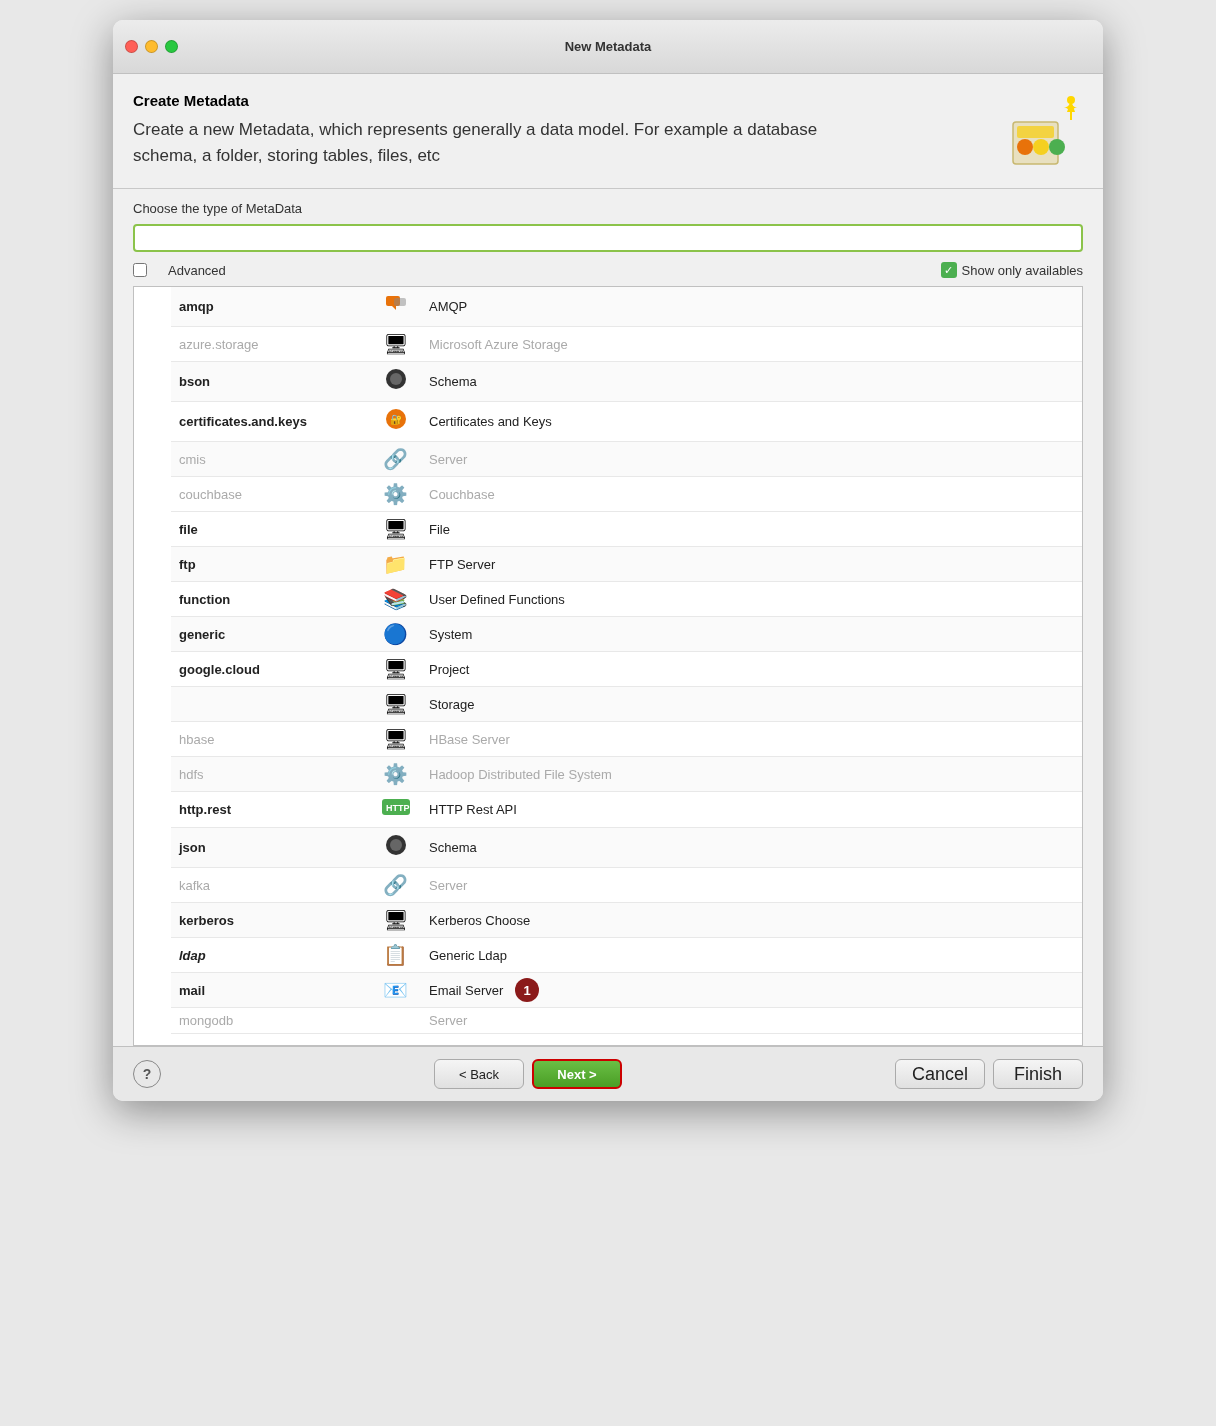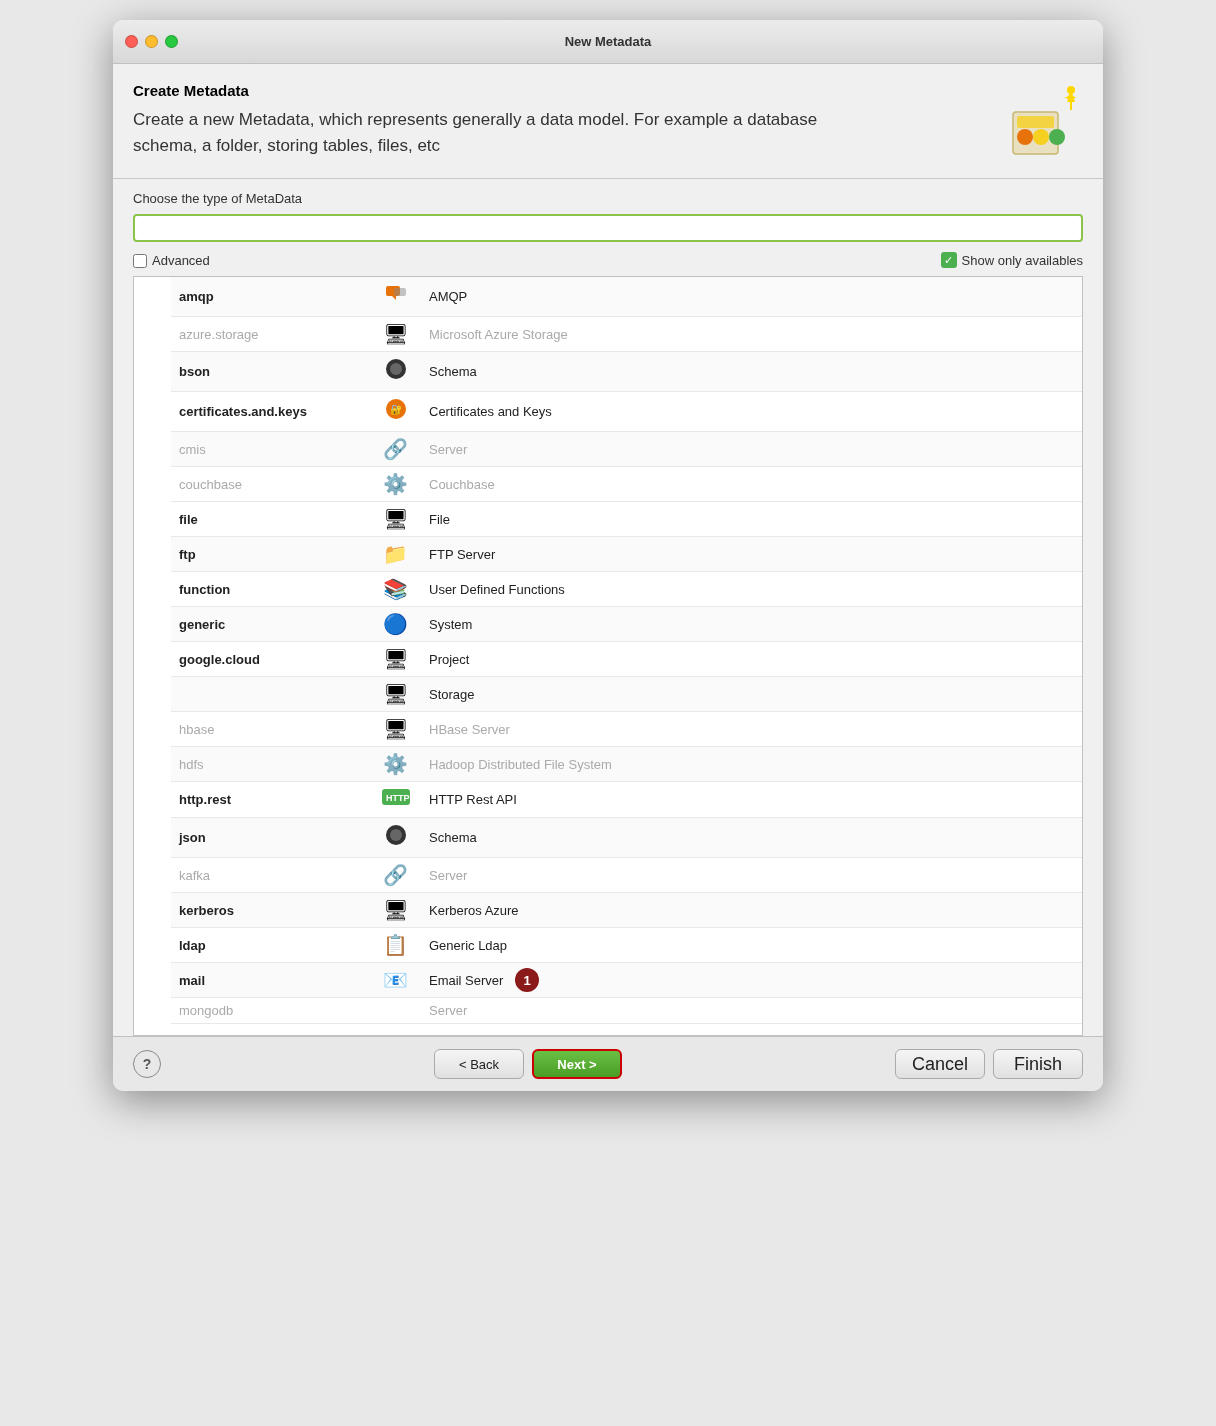--- a/index.html
+++ b/index.html
@@ -15,21 +15,21 @@
     }
     .window {
       width: 990px;
       background: #f0f0f0;
       border-radius: 10px;
       box-shadow: 0 10px 40px rgba(0,0,0,0.4);
       overflow: hidden;
     }
     .titlebar {
       background: linear-gradient(to bottom, #ececec, #d8d8d8);
-      height: 44px;
+      height: 54px;
       display: flex;
       align-items: center;
       justify-content: center;
       position: relative;
       border-bottom: 1px solid #c0c0c0;
     }
     .titlebar-buttons {
       position: absolute;
       left: 12px;
       display: flex;
@@ -97,22 +97,22 @@
       margin-bottom: 10px;
     }
     .options-row {
       display: flex;
       justify-content: space-between;
       align-items: center;
       margin-bottom: 8px;
     }
     .checkbox-label {
       display: flex;
-      align-items: flex-end;
-      gap: 5px;
+      align-items: center;
+      gap: 21px;
       font-size: 13px;
       color: #333;
     }
     .checkbox-label input[type="checkbox"] {
       width: 14px;
       height: 14px;
     }
     .show-available {
       display: flex;
       align-items: center;
@@ -401,24 +401,24 @@
               <td class="desc-col" style="color: rgb(34, 34, 34);">Schema</td>
             </tr>
             <tr style="background: rgb(255, 255, 255);">
               <td class="name-col" style="color: rgb(170, 170, 170); font-weight: normal;">kafka</td>
               <td class="icon-col"><span style="font-size: 20px;">🔗</span></td>
               <td class="desc-col" style="color: rgb(170, 170, 170);">Server</td>
             </tr>
             <tr style="background: rgb(250, 250, 250);">
               <td class="name-col" style="color: rgb(34, 34, 34); font-weight: 600;">kerberos</td>
               <td class="icon-col"><span style="font-size: 20px;">🖥</span></td>
-              <td class="desc-col" style="color: rgb(34, 34, 34);">Kerberos Azure</td>
-            </tr>
-            <tr style="background: rgb(255, 255, 255);">
-              <td class="name-col" style="color: rgb(34, 34, 34); font-weight: 600;">ldap</td>
+              <td class="desc-col" style="color: rgb(34, 34, 34);">Kerberos Choose</td>
+            </tr>
+            <tr style="background: rgb(255, 255, 255);">
+              <td class="name-col" style="color: rgb(34, 34, 34); font-weight: 600; font-style: italic;">ldap</td>
               <td class="icon-col"><span style="font-size: 20px;">📋</span></td>
               <td class="desc-col" style="color: rgb(34, 34, 34);">Generic Ldap</td>
             </tr>
             <tr style="background: rgb(250, 250, 250);">
               <td class="name-col" style="color: rgb(34, 34, 34); font-weight: 600;">mail</td>
               <td class="icon-col"><span style="font-size: 20px;">📧</span></td>
               <td class="desc-col" style="color: rgb(34, 34, 34);">Email Server <span class="badge">1</span></td>
             </tr>
             <tr style="background: rgb(255, 255, 255);">
               <td class="name-col" style="color: rgb(170, 170, 170); font-weight: normal;">mongodb</td>

